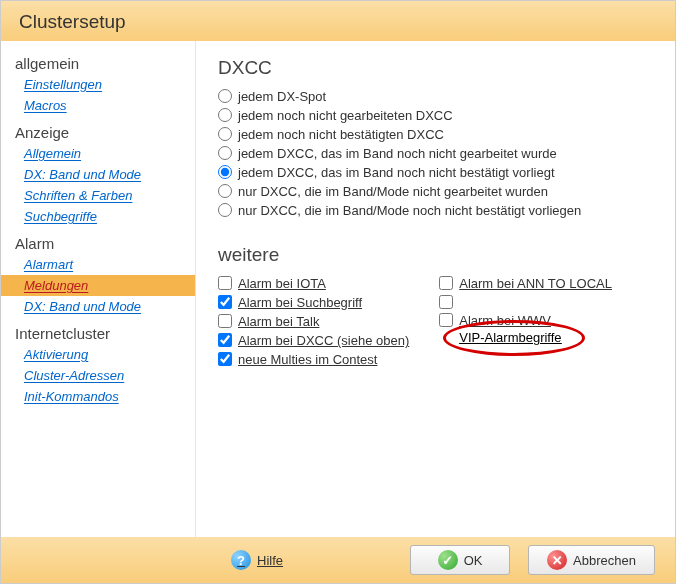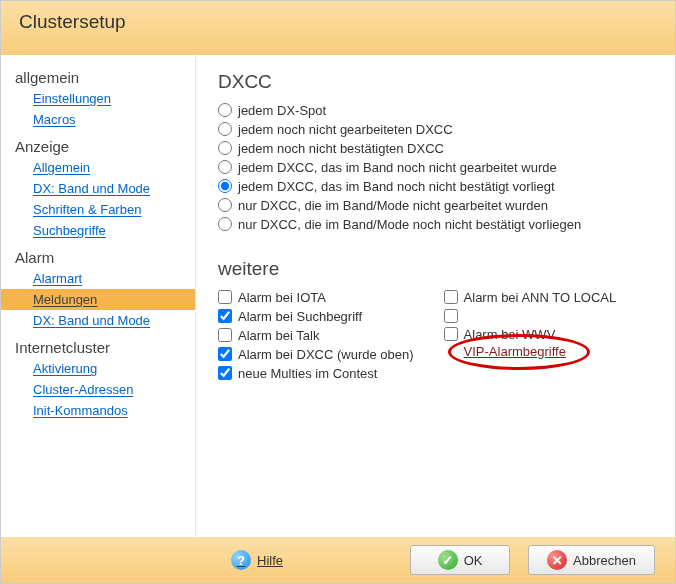--- a/index.html
+++ b/index.html
@@ -10,21 +10,21 @@
     background: #fff;
     width: 676px;
     height: 584px;
     overflow: hidden;
     border: 1px solid #ccc;
     display: flex;
     flex-direction: column;
   }
   .header {
     background: linear-gradient(#fbdfa6, #f9cd7b);
-    padding: 10px 18px 22px;
+    padding: 10px 18px 8px;
     font-size: 19px;
     color: #333;
   }
   .body {
     flex: 1;
     display: flex;
     min-height: 0;
   }
   .sidebar {
     width: 195px;
@@ -33,30 +33,31 @@
     padding-top: 6px;
     overflow-y: auto;
   }
   .cat-label {
     padding: 8px 14px 2px;
     font-size: 15px;
     color: #444;
   }
   .nav-item {
     display: block;
-    padding: 3px 14px 3px 32px;
+    padding: 3px 14px 3px 23px;
     color: #0066cc;
     text-decoration: underline;
     cursor: pointer;
     font-size: 13px;
     text-underline-offset: 2px;
+    font-style: italic;
   }
   .nav-item.active {
     background: #f6b44d;
-    color: #404040;
+    color: #b91c1c;
   }
   .content {
     flex: 1;
     padding: 16px 26px 10px 22px;
     overflow-y: auto;
   }
   .intro { margin-bottom: 22px; line-height: 1.45; }
   .section-title {
     font-size: 19px;
     color: #444;
@@ -73,23 +74,23 @@
   input[type=radio], input[type=checkbox] {
     margin: 0;
     width: 14px; height: 14px;
     cursor: pointer;
   }
   .checks {
     display: flex;
     gap: 30px;
     margin-top: 4px;
   }
-  .check-col { display: flex; flex-direction: column; }
+  .check-col { display: flex; flex-direction: column; text-decoration: underline; }
   .vip-link {
-    color: #7f1d1d;
+    color: #000000;
     text-decoration: underline;
     cursor: pointer;
     margin-left: 20px;
     padding: 2px 0;
   }
   .vip-wrap {
     position: relative;
     display: inline-block;
   }
   .vip-circle {
@@ -220,21 +221,21 @@
           <label class="check-row">
             <input type="checkbox" checked="" style="">
             <span>Alarm bei Suchbegriff</span>
           </label>
           <label class="check-row">
             <input type="checkbox" style="">
             <span>Alarm bei Talk</span>
           </label>
           <label class="check-row">
             <input type="checkbox" checked="" style="">
-            <span>Alarm bei DXCC (wurde oben)</span>
+            <span>Alarm bei DXCC (siehe oben)</span>
           </label>
           <label class="check-row">
             <input type="checkbox" checked="" style="">
             <span>neue Multies im Contest</span>
           </label>
         </div>
       <div class="check-col" id="checks-right">
           <label class="check-row">
             <input type="checkbox" style="">
             <span>Alarm bei ANN TO LOCAL</span>

